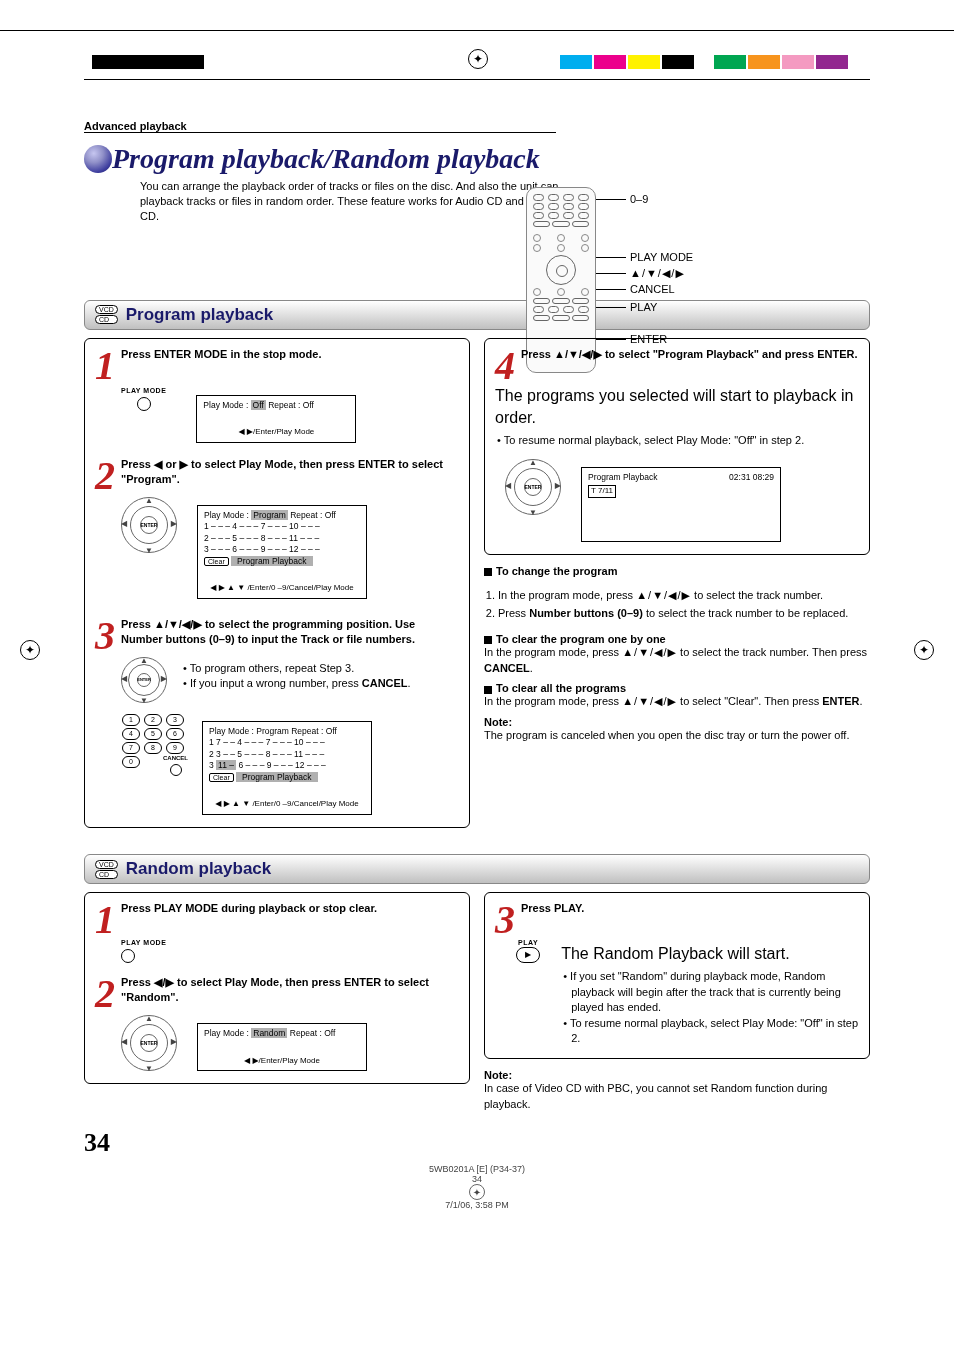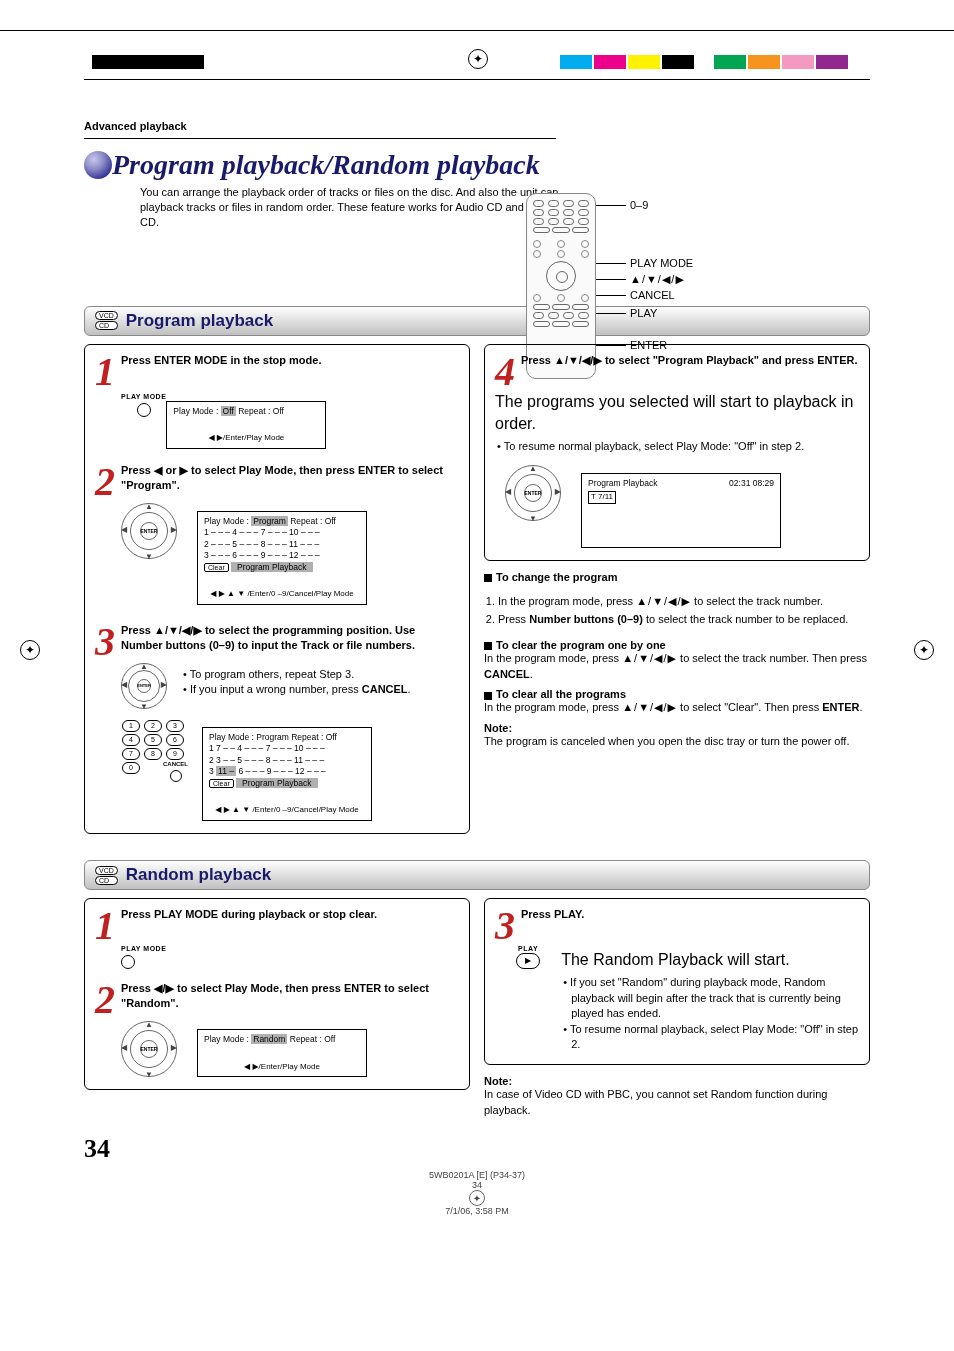--- a/index.html
+++ b/index.html
@@ -24,21 +24,21 @@
   .color-blocks { position:absolute; top:24px; left:560px; display:flex; }
   .color-blocks div { width:32px; height:14px; }
   .cb1{background:#00aeef;} .cb2{background:#ec008c;} .cb3{background:#fff200;} .cb4{background:#000;} .cb6{background:#00a651;} .cb7{background:#f7941d;} .cb8{background:#f49ac1;} .cb9{background:#92278f;}
   .gap { width:2px!important; background:transparent!important;}
   .top-line2 { position:absolute; top:48px; left:84px; right:84px; border-top:1px solid #000;}
 
   .page {
     padding: 10px 84px 40px 84px;
     position:relative;
   }
-  .section-label { font-weight:bold; font-size:11px; border-bottom:1px solid #000; padding-bottom:6px; margin-bottom:10px; width: 60%; }
+  .section-label { font-weight:bold; font-size:11px; border-bottom:1px solid #000; padding-bottom:0; margin-bottom:10px; width: 60%; }
   .page-title {
     font-family: "Times New Roman", serif;
     font-style: italic;
     font-weight: bold;
     font-size: 28px;
     color:#1a1a6a;
     position:relative;
     padding-left:28px;
     margin: 6px 0 4px 0;
   }
@@ -265,21 +265,21 @@
   </div>
 
   <div class="cols">
     <div class="col">
 
       <div class="stepbox">
 
         <div class="stepnum">1</div>
         <div class="steptxt">Press ENTER MODE in the stop mode.</div>
         <div class="clr"></div>
-        <div style="margin:6px 0 0 26px; display:flex; align-items:flex-start;">
+        <div style="margin:6px 0 0 26px; display:flex; gap:30px; align-items:flex-start;">
           <div style="text-align:center;">
             <div class="play-mode-lbl">PLAY MODE</div>
             <span class="mini-btn-round"></span>
           </div>
           <div class="osd" style="width:160px;">
             <div>Play Mode  :  <span class="hl">Off</span>     Repeat  :   Off</div>
             <div class="caption">◀ ▶/Enter/Play Mode</div>
           </div>
         </div>
 

